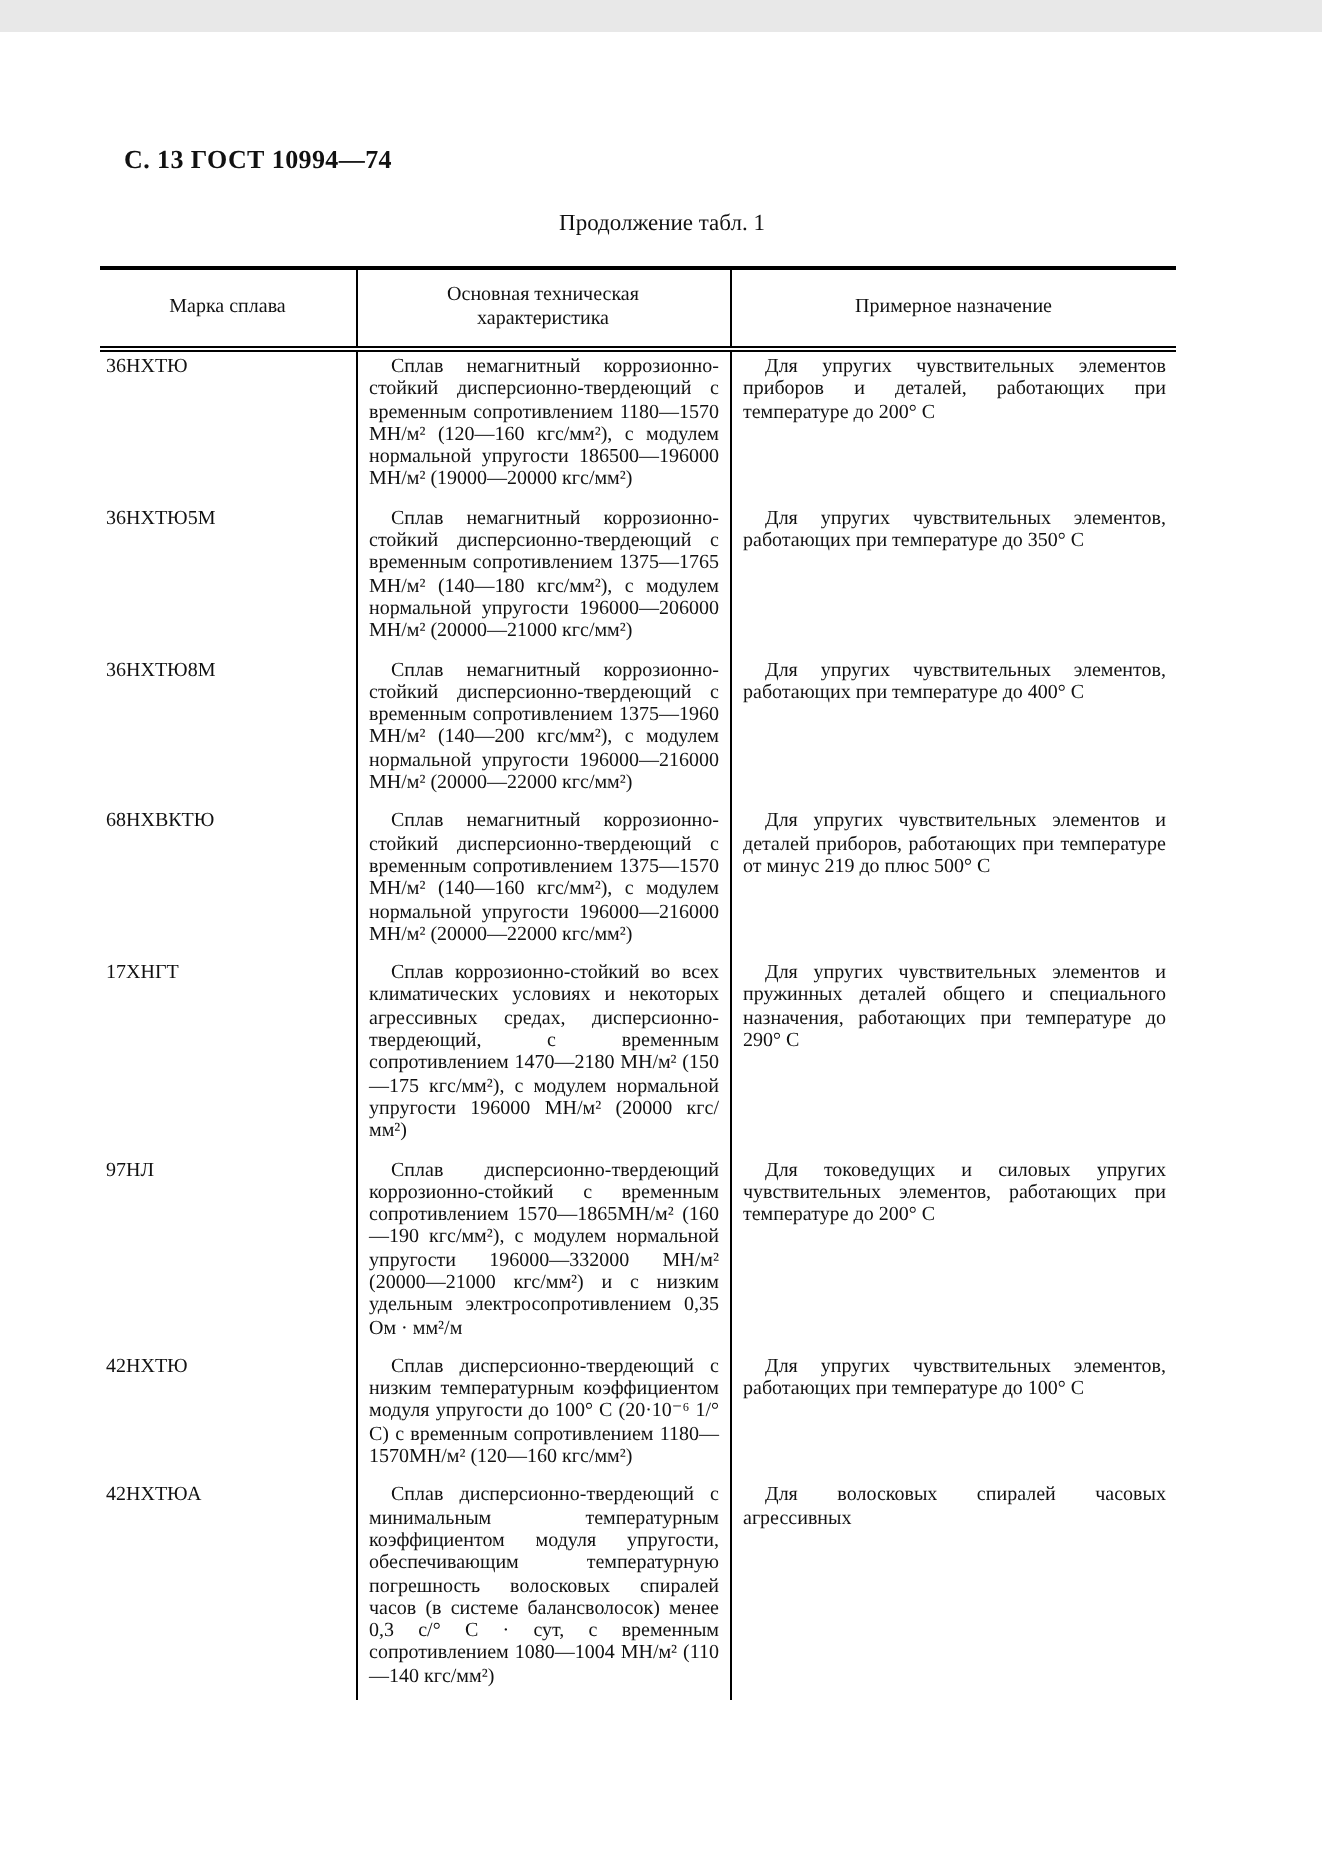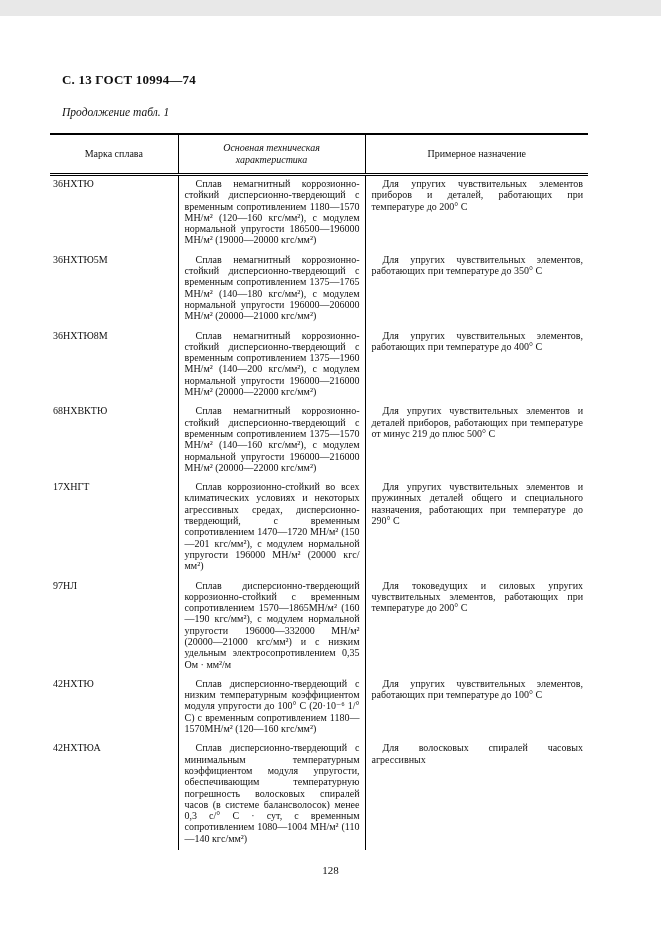--- a/index.html
+++ b/index.html
@@ -11,21 +11,21 @@
     font-family: "Liberation Serif", "DejaVu Serif", serif;
     color: #111111;
     overflow: hidden;
   }
   .doc-header {
     position: absolute; left: 62px; top: 56px;
     font-size: 13px; font-weight: bold; letter-spacing: 0.2px;
   }
   .table-caption {
     position: absolute; left: 62px; top: 90px; width: 538px;
-    text-align: left; font-style: italic; font-size: 11.5px;
+    text-align: center; font-size: 11.5px;
   }
   .gost-table-wrap {
     position: absolute; left: 50px; top: 117px; width: 538px;
   }
   table.gost {
     width: 538px;
     border-collapse: collapse;
     border-top: 2px solid #000;
     table-layout: fixed;
   }
@@ -35,21 +35,21 @@
   table.gost th {
     font-weight: normal;
     font-size: 10px;
     line-height: 12px;
     text-align: center;
     vertical-align: middle;
     padding: 7px 4px;
     border-bottom: 3px double #000;
   }
   table.gost th .wrap-narrow {
-    display: inline-block; max-width: 135px; font-style: italic;
+    display: inline-block; max-width: 135px;
   }
   table.gost th + th, table.gost td + td {
     border-left: 1px solid #000;
   }
   table.gost td {
     vertical-align: top;
     font-size: 10px;
     line-height: 11.3px;
     padding: 2px 5px 6px 6px;
   }
@@ -122,21 +122,21 @@
           <td>
               <div class="para">Сплав немагнитный коррозионно-стойкий дисперсионно-твердеющий с временным сопротивлением 1375—1570 МН/м² (140—160 кгс/мм²), с модулем нормальной упругости 196000—216000 МН/м² (20000—22000 кгс/мм²)</div>
             </td>
           <td>
               <div class="para">Для упругих чувствительных элементов и деталей приборов, работающих при температуре от минус 219 до плюс 500° С</div>
             </td>
         </tr>
         <tr>
           <td class="grade">17ХНГТ</td>
           <td>
-              <div class="para">Сплав коррозионно-стойкий во всех климатических условиях и некоторых агрессивных средах, дисперсионно-твердеющий, с временным сопротивлением 1470—1720 МН/м² (150—201 кгс/мм²), с модулем нормальной упругости 196000 МН/м² (20000 кгс/мм²)</div>
+              <div class="para">Сплав коррозионно-стойкий во всех климатических условиях и некоторых агрессивных средах, дисперсионно-твердеющий, с временным сопротивлением 1470—2180 МН/м² (150—175 кгс/мм²), с модулем нормальной упругости 196000 МН/м² (20000 кгс/мм²)</div>
             </td>
           <td>
               <div class="para">Для упругих чувствительных элементов и пружинных деталей общего и специального назначения, работающих при температуре до 290° С</div>
             </td>
         </tr>
         <tr>
           <td class="grade">97НЛ</td>
           <td>
               <div class="para">Сплав дисперсионно-твердеющий коррозионно-стойкий с временным сопротивлением 1570—1865МН/м² (160—190 кгс/мм²), с модулем нормальной упругости 196000—332000 МН/м² (20000—21000 кгс/мм²) и с низким удельным электросопротивлением 0,35 Ом · мм²/м</div>
             </td>
@@ -159,15 +159,14 @@
               <div class="para">Сплав дисперсионно-твердеющий с минимальным температурным коэффициентом модуля упругости, обеспечивающим температурную погрешность волосковых спиралей часов (в системе балансволосок) менее 0,3 с/° С · сут, с временным сопротивлением 1080—1004 МН/м² (110—140 кгс/мм²)</div>
             </td>
           <td>
               <div class="para">Для волосковых спиралей часовых агрессивных</div>
             </td>
         </tr>
       </tbody>
     </table>
   </div>
 
-  <div class="page-number">128</div>
 
 </div>
 
 </body></html>

